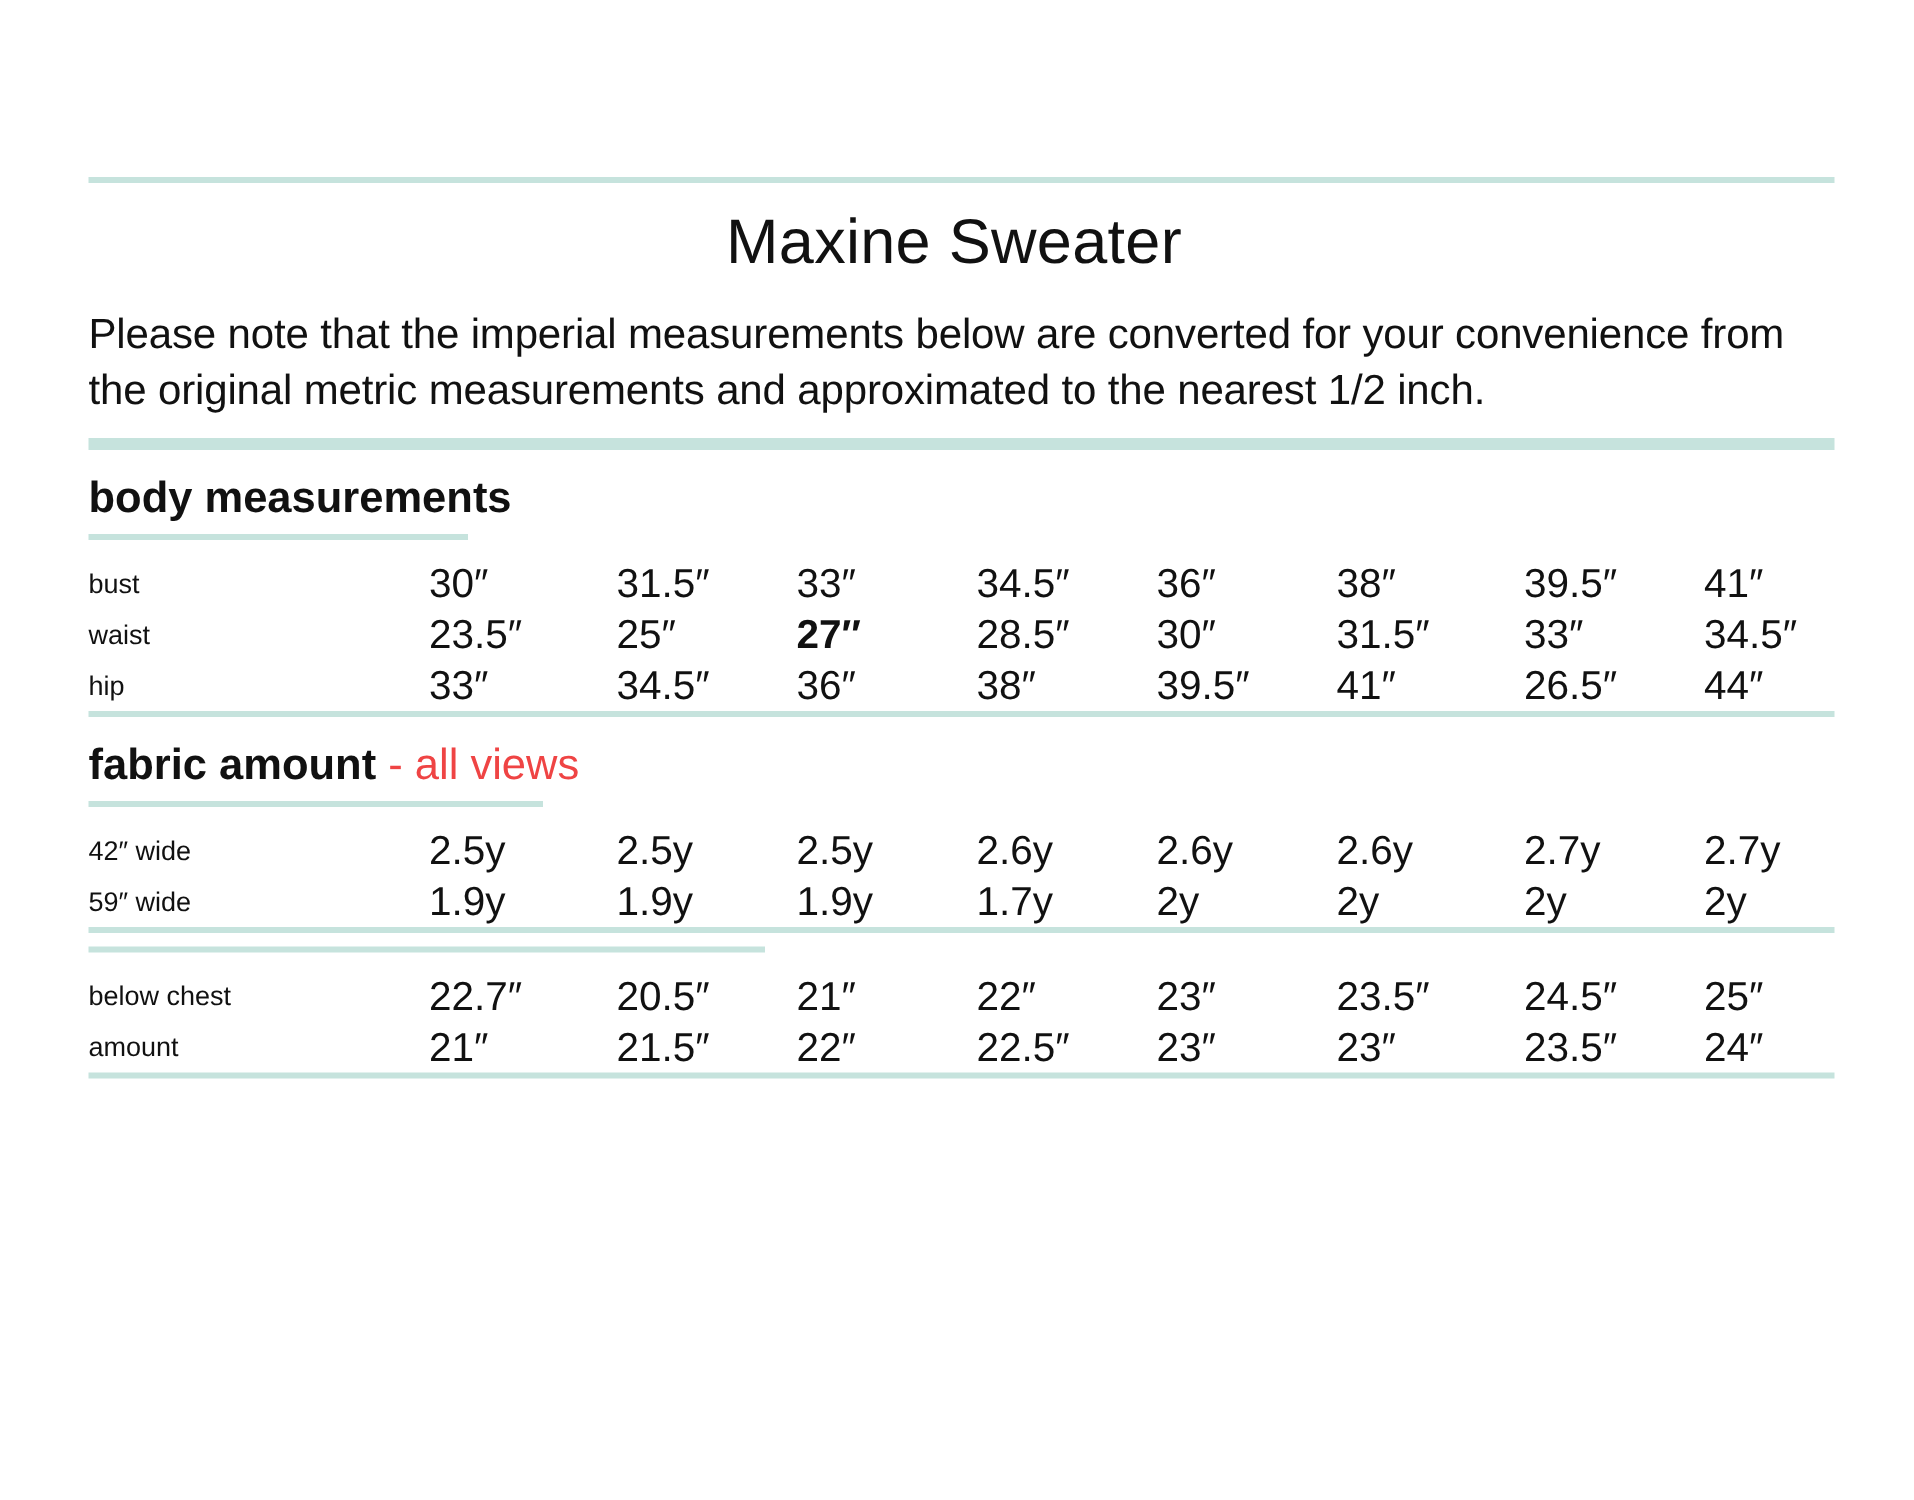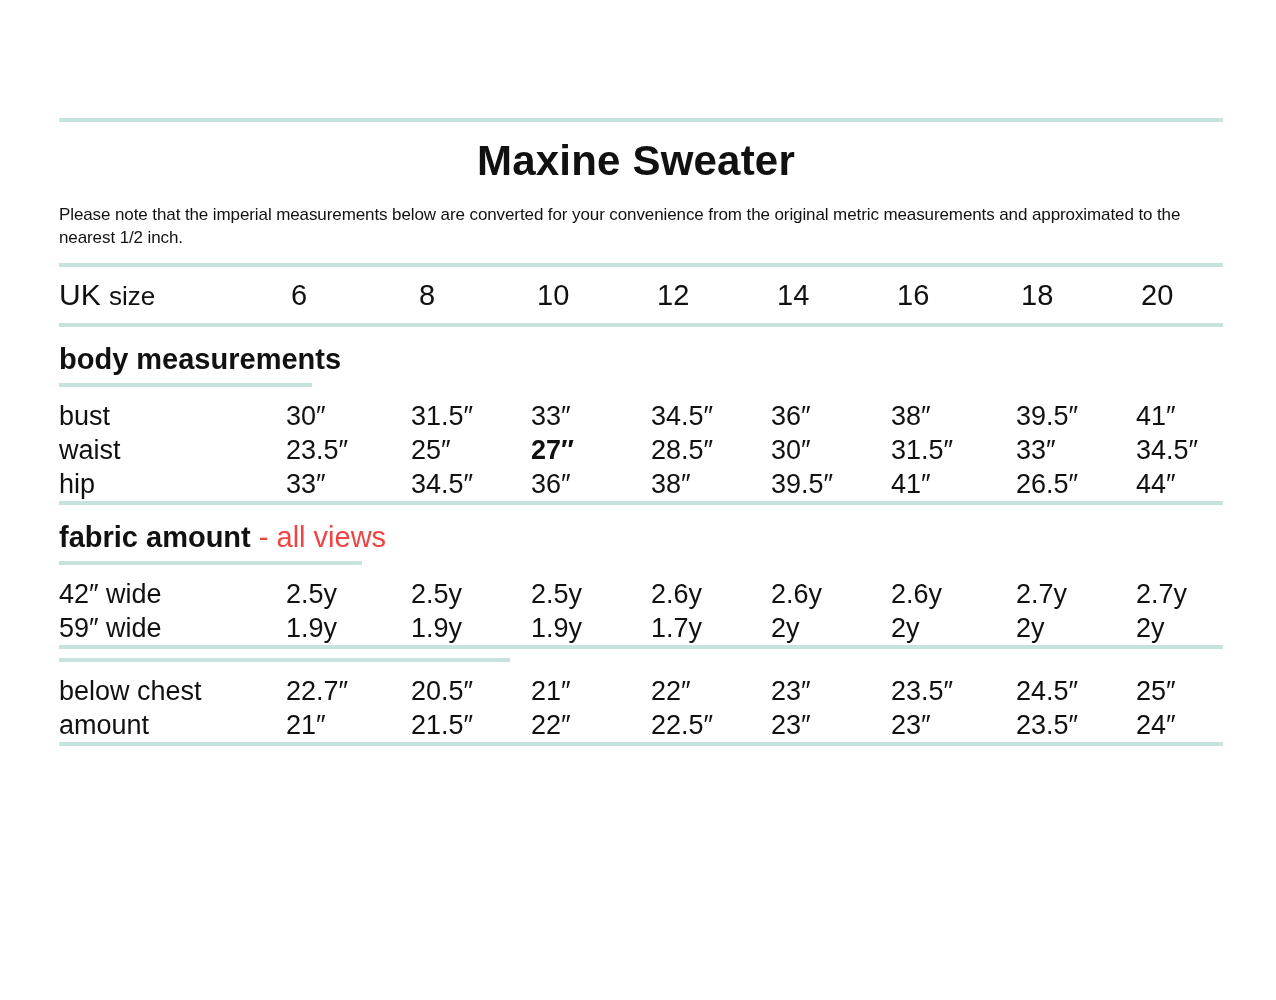--- a/index.html
+++ b/index.html
@@ -33,47 +33,47 @@
   .rule {
     height: 4px;
     background: #c6e3dd;
     width: 100%;
   }
 
   
   .title {
     text-align: center;
     font-size: 42px;
-    font-weight: 700;
+    font-weight: 400;
     letter-spacing: 0.2px;
     color: #111111;
     margin: 18px 0 0 0;
     line-height: 1.0;
     padding-right: 10px;
   }
 
   
   .note {
-    font-size: 17px;
+    font-size: 28px;
     line-height: 1.33;
     color: #111111;
     margin: 22px 0 14px 0;
     letter-spacing: -0.1px;
   }
 
   
   .row {
     position: relative;
     height: 34px;
   }
   .label {
     position: absolute;
     left: 0;
     top: 0;
-    font-size: 27px;
+    font-size: 18px;
     line-height: 34px;
     white-space: nowrap;
     color: #111111;
   }
   .cell {
     position: absolute;
     top: 0;
     font-size: 27px;
     line-height: 34px;
     white-space: nowrap;
@@ -127,31 +127,20 @@
   <div class="inner">
 
     <div class="rule"></div>
 
     <div class="title">Maxine Sweater</div>
 
     <div class="note">Please note that the imperial measurements below are converted for your convenience from the original metric measurements and approximated to the nearest 1/2 inch.</div>
 
     <div class="rule"></div>
 
-    <div class="sizerow">
-      <div class="label"><span>UK</span> <span class="small">size</span></div>
-      <div class="cell" style="left: 232px;">6</div>
-      <div class="cell" style="left: 360px;">8</div>
-      <div class="cell" style="left: 478px;">10</div>
-      <div class="cell" style="left: 598px;">12</div>
-      <div class="cell" style="left: 718px;">14</div>
-      <div class="cell" style="left: 838px;">16</div>
-      <div class="cell" style="left: 962px;">18</div>
-      <div class="cell" style="left: 1082px;">20</div>
-    </div>
 
     <div class="rule"></div>
 
     <div class="block">
       <div class="section-head"><span>body measurements</span><span class="sub"></span></div>
       <div class="section-underline" style="width:253px"></div>
 
       <div class="row">
         <div class="label">bust</div>
         <div class="cell" style="left: 227px;">30″</div>

